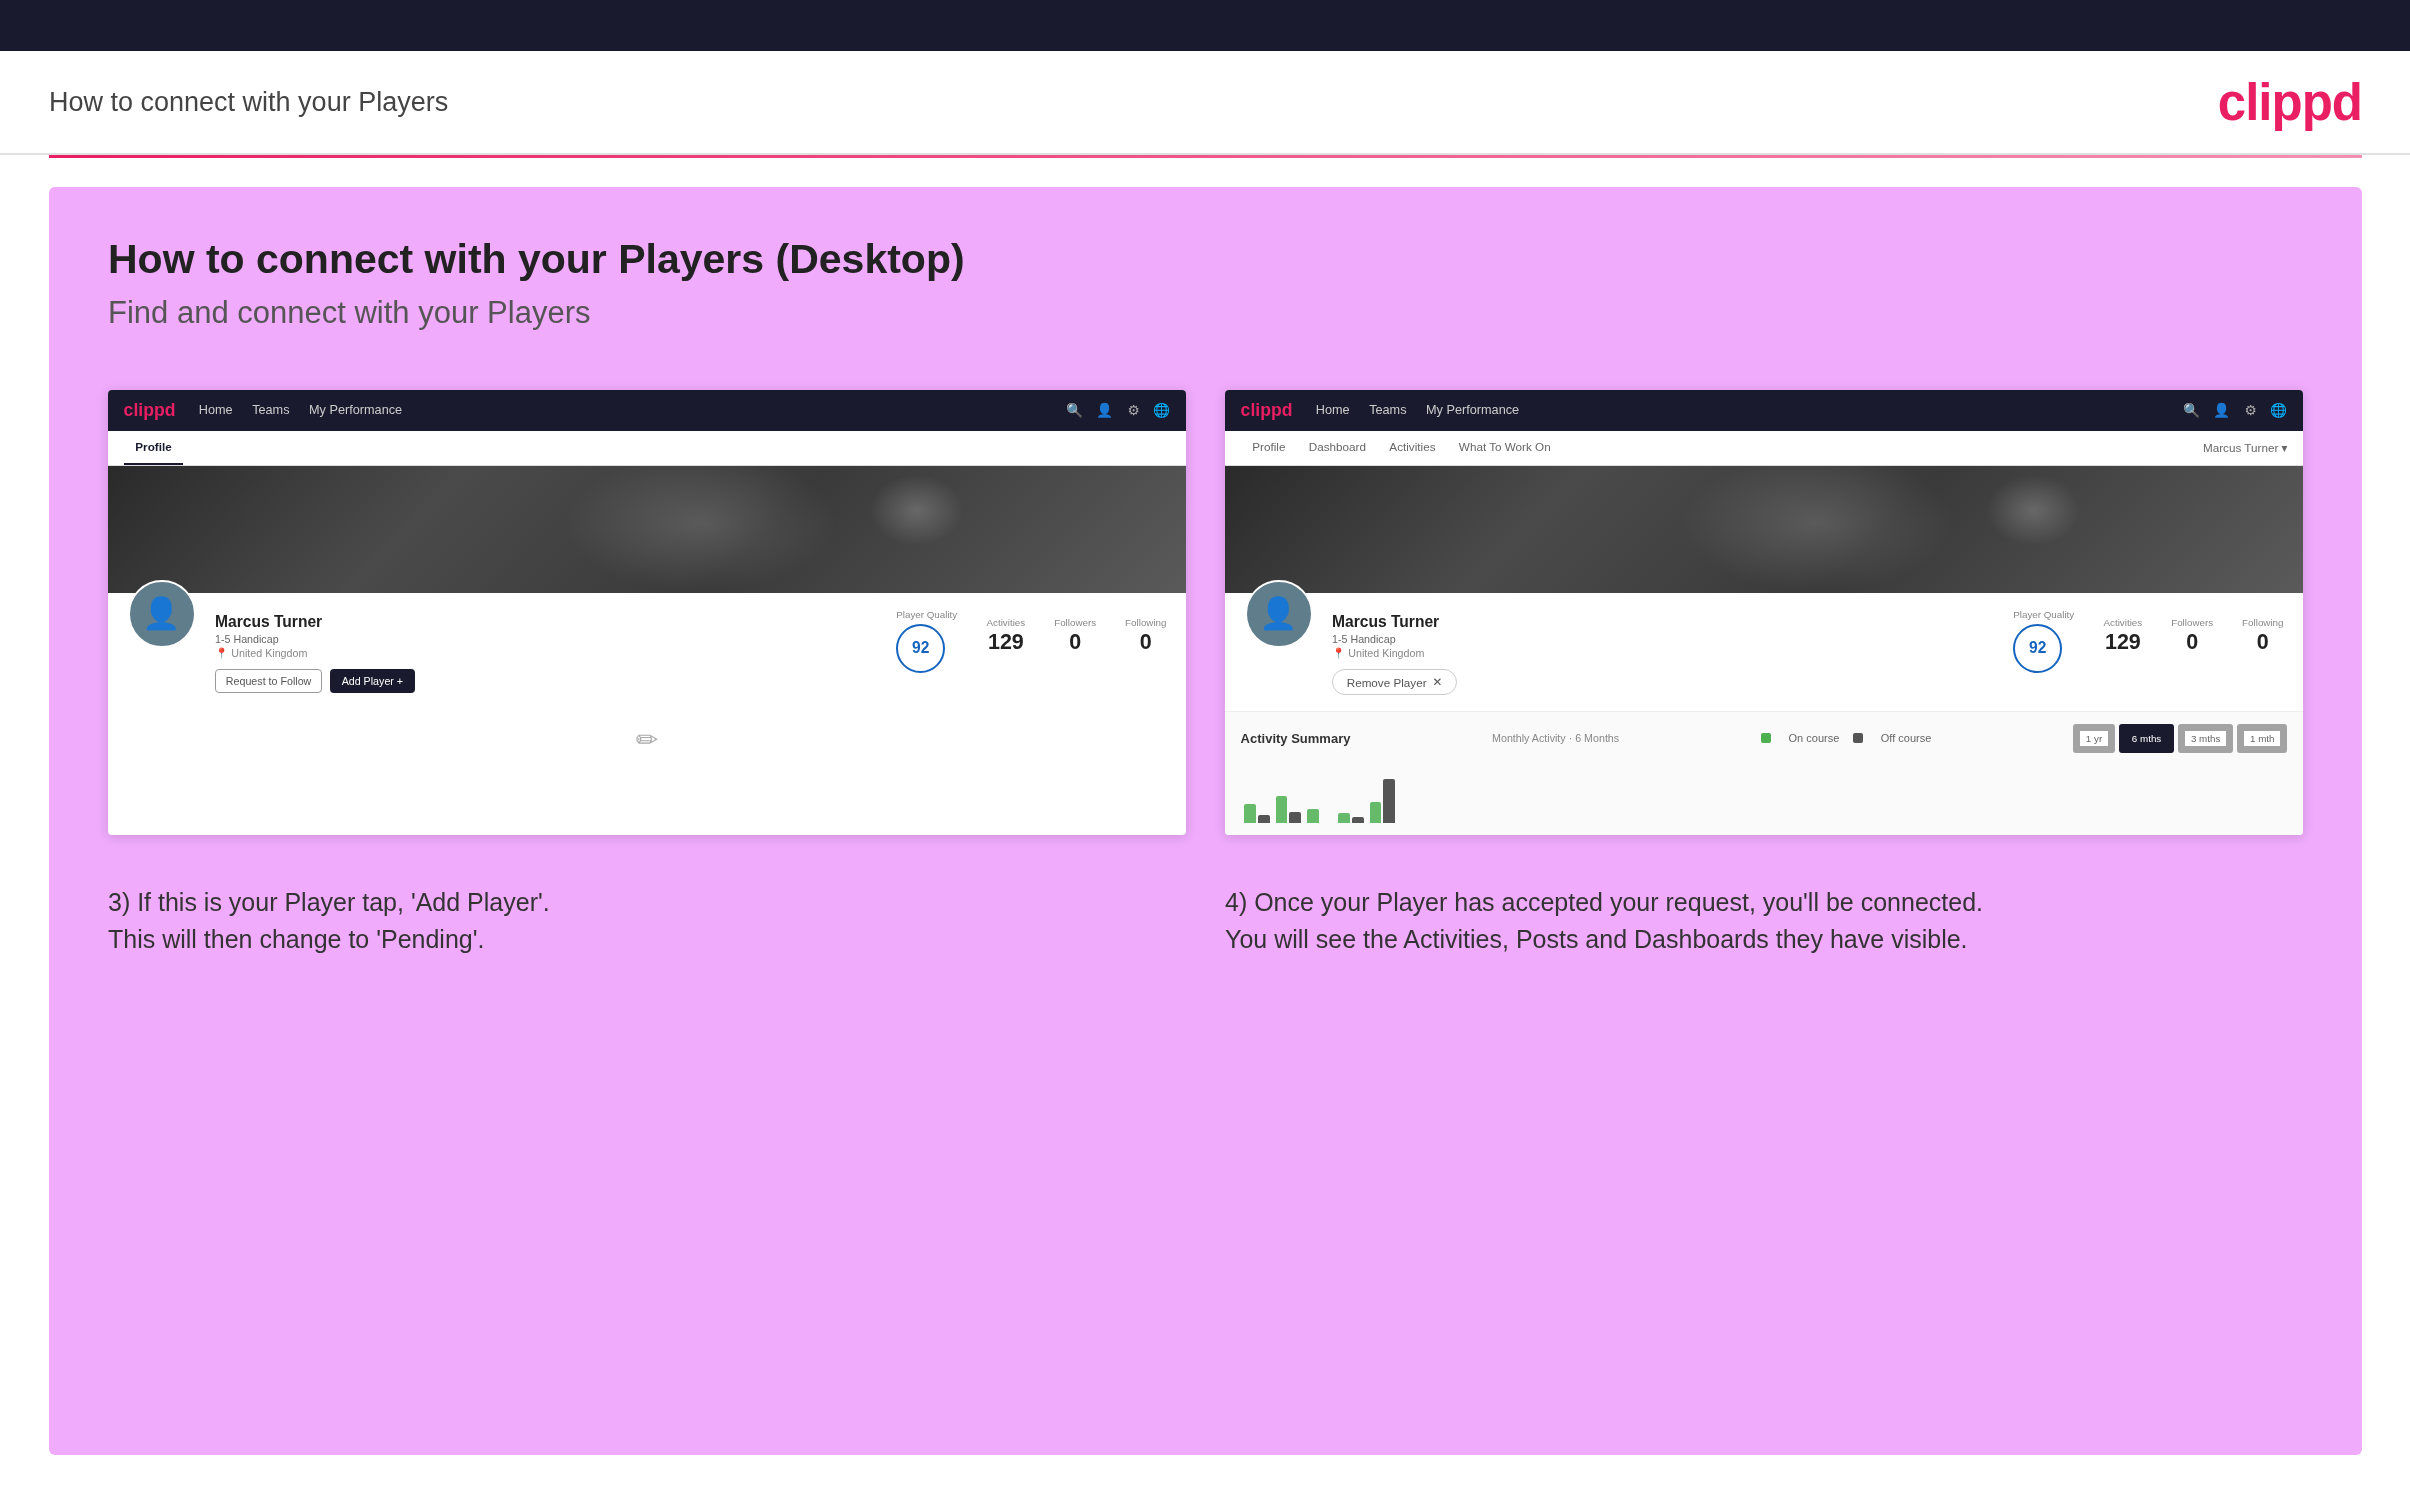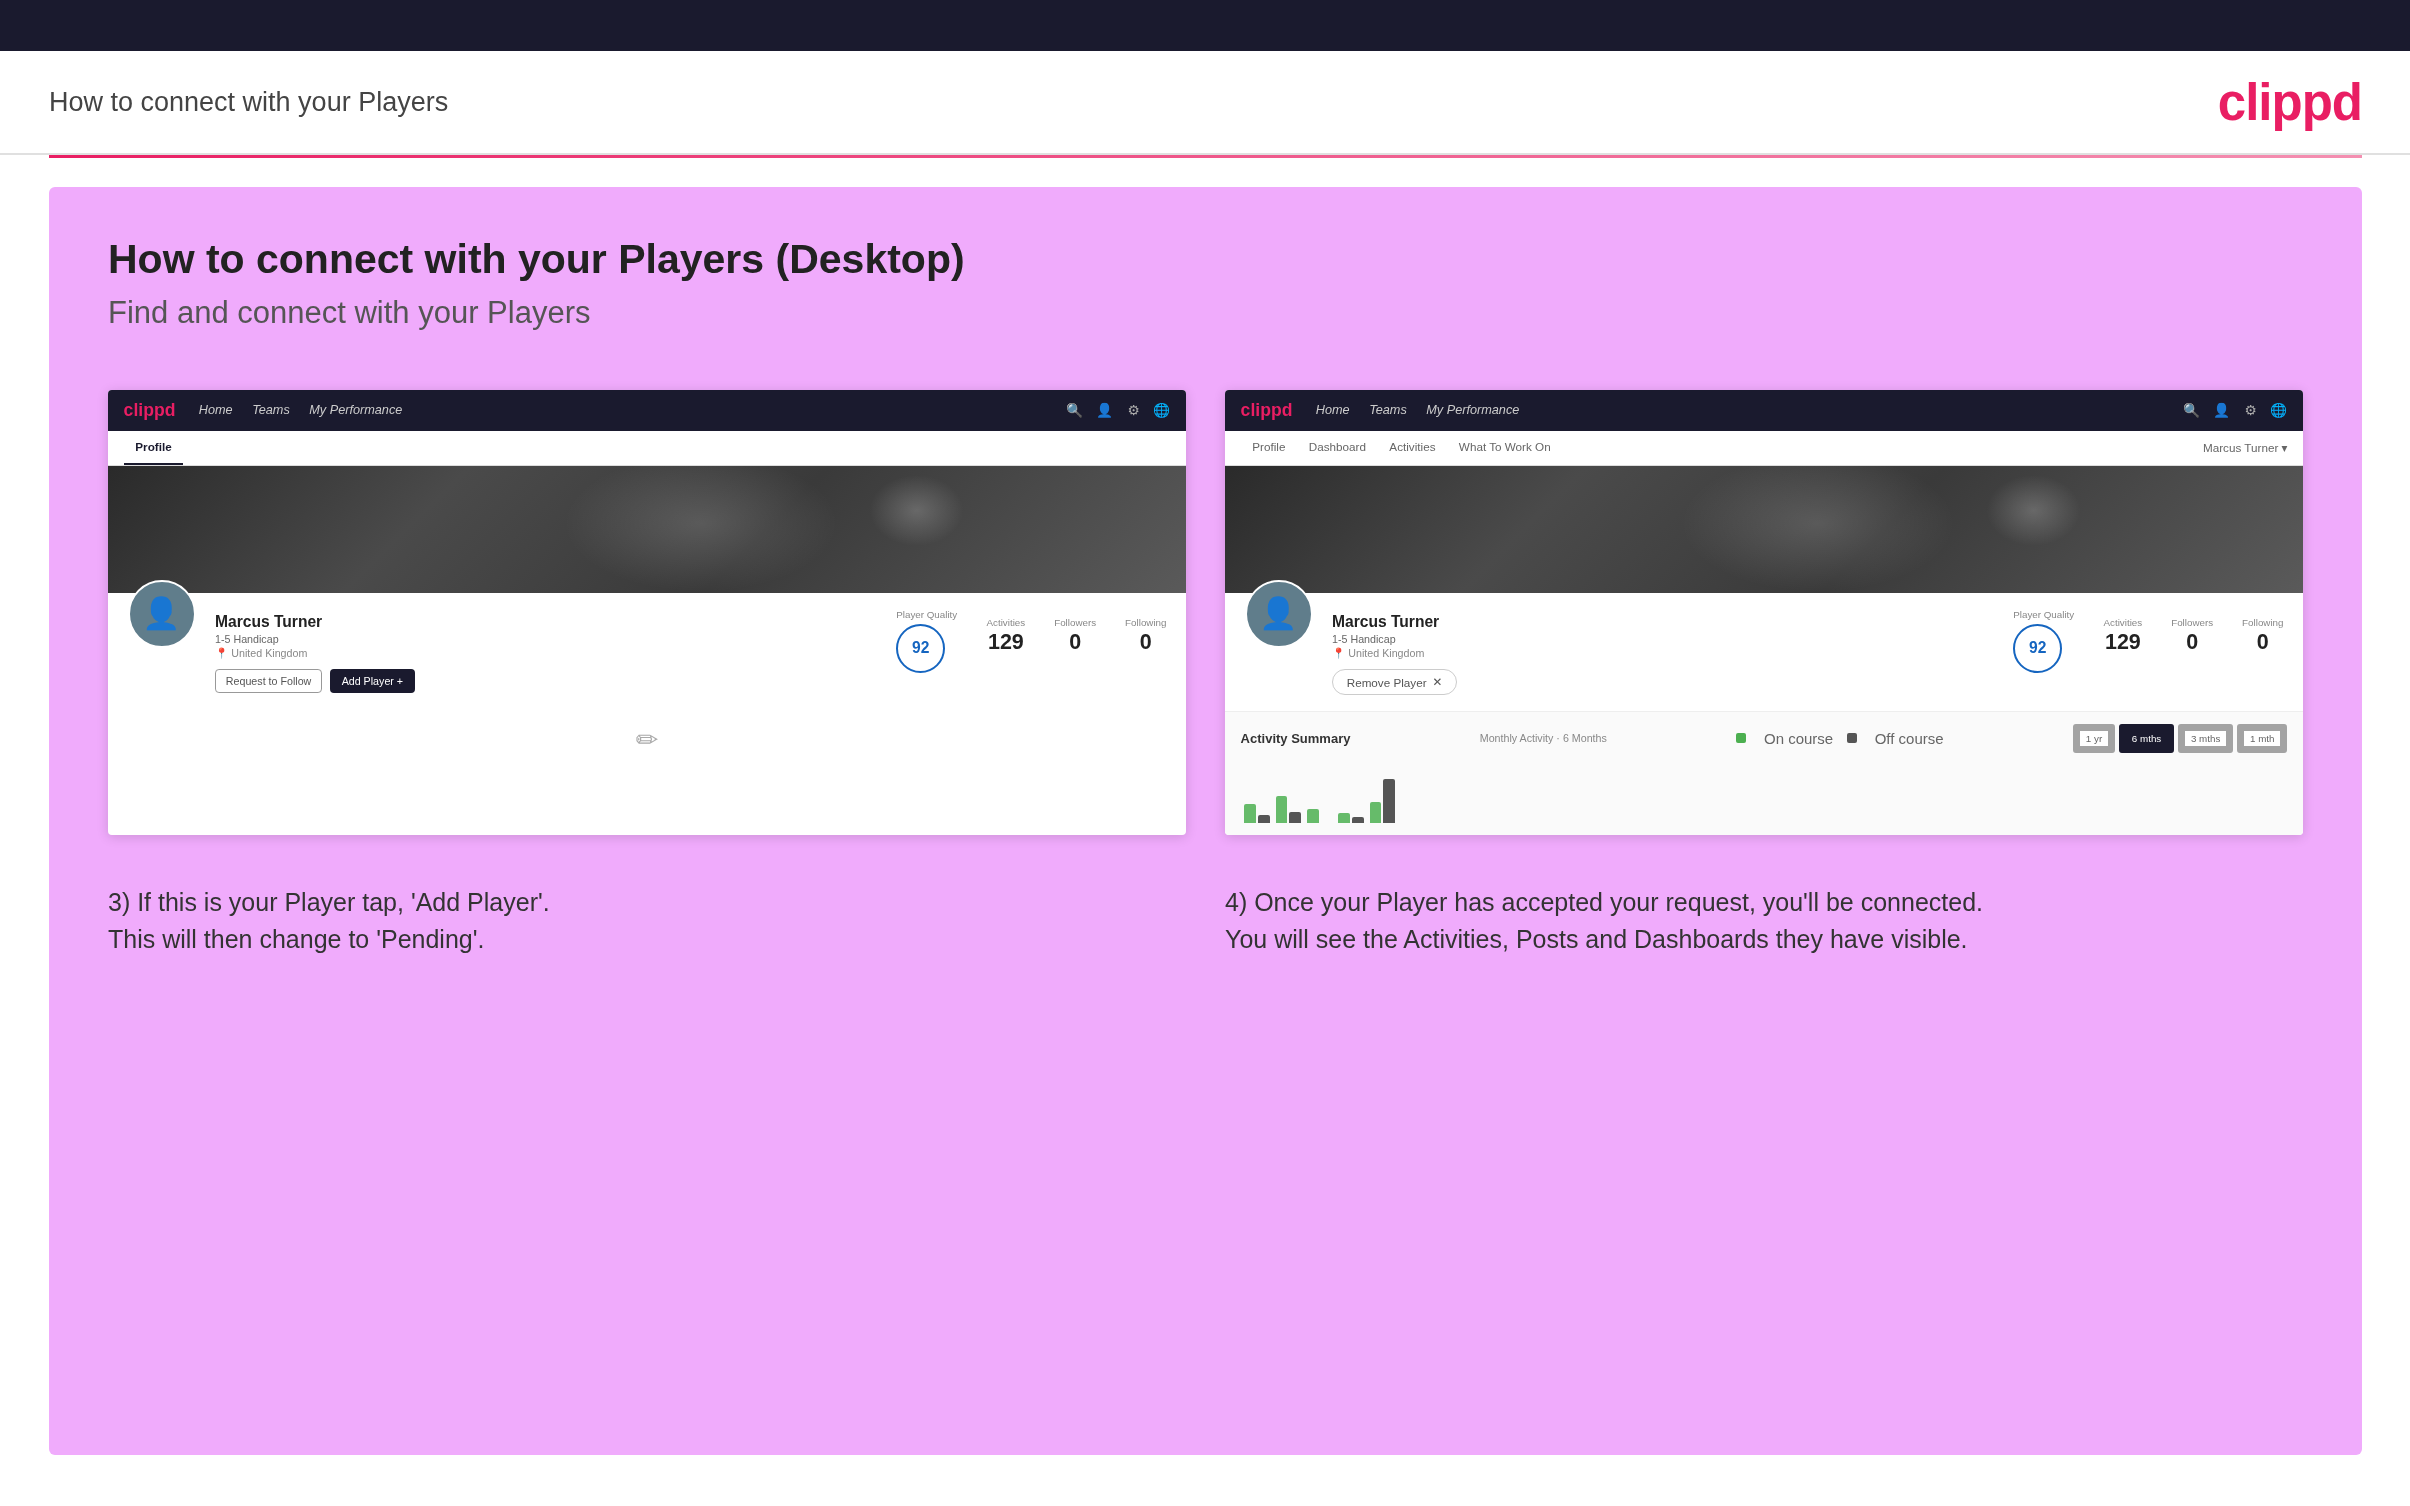--- a/index.html
+++ b/index.html
@@ -93,21 +93,20 @@
     }
     .app-nav-logo {
       color: #e91e63;
       font-weight: 700;
       font-size: 17.6px;
       margin-right: 23.4px;
     }
     .app-nav-items {
       display: flex;
       gap: 19.5px;
-      font-style: italic;
     }
     .app-nav-item {
       color: #ccc;
       font-size: 12.7px;
     }
     .app-nav-icons {
       margin-left: auto;
       display: flex;
       gap: 13.7px;
       align-items: center;
@@ -306,21 +305,21 @@
     }
     .activity-legend {
       display: flex;
       gap: 13.7px;
       align-items: center;
     }
     .legend-item {
       display: flex;
       align-items: center;
       gap: 18px;
-      font-size: 15px;
+      font-size: 11px;
       color: #666;
     }
     .legend-dot {
       width: 9.8px;
       height: 9.8px;
       border-radius: 2px;
     }
     .legend-dot.on { background: #4caf50; }
     .legend-dot.off { background: #555; }
     .time-filters {

